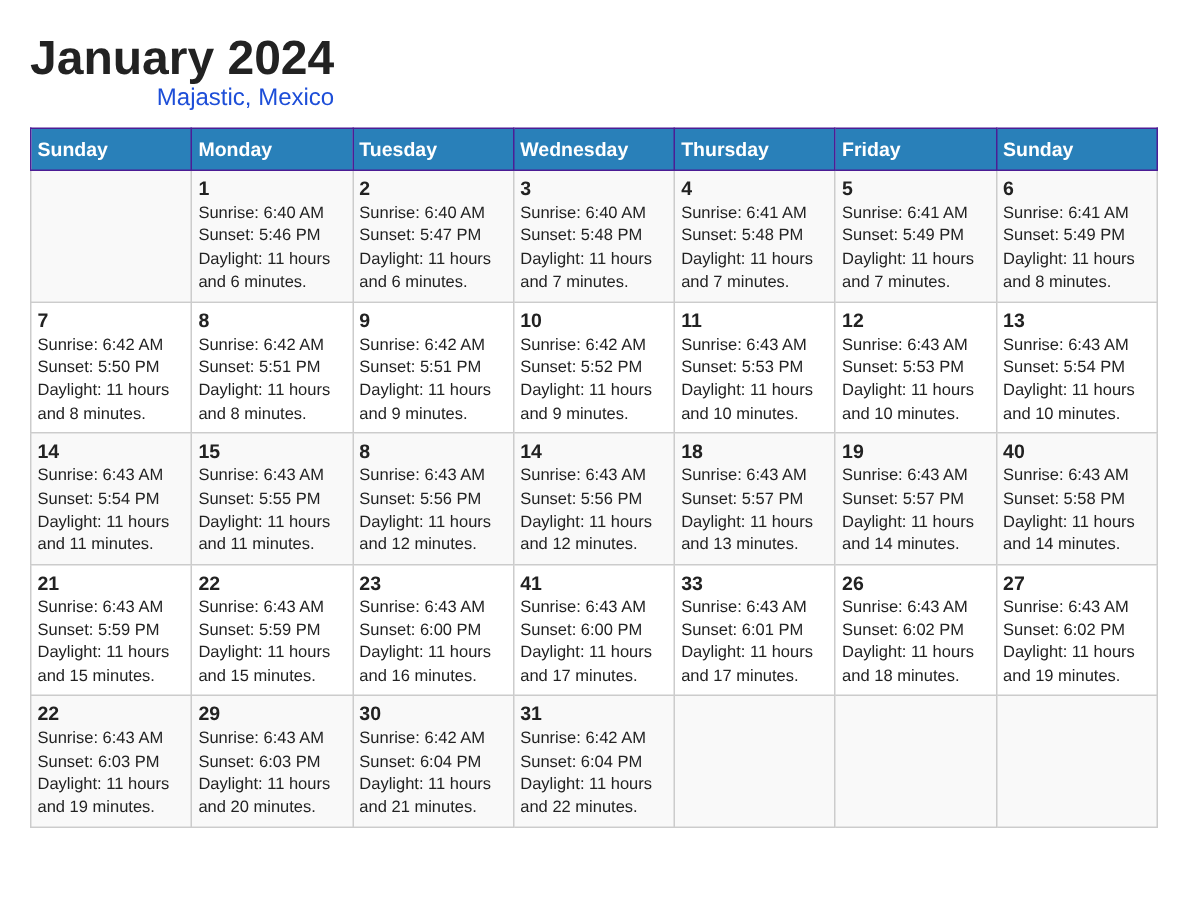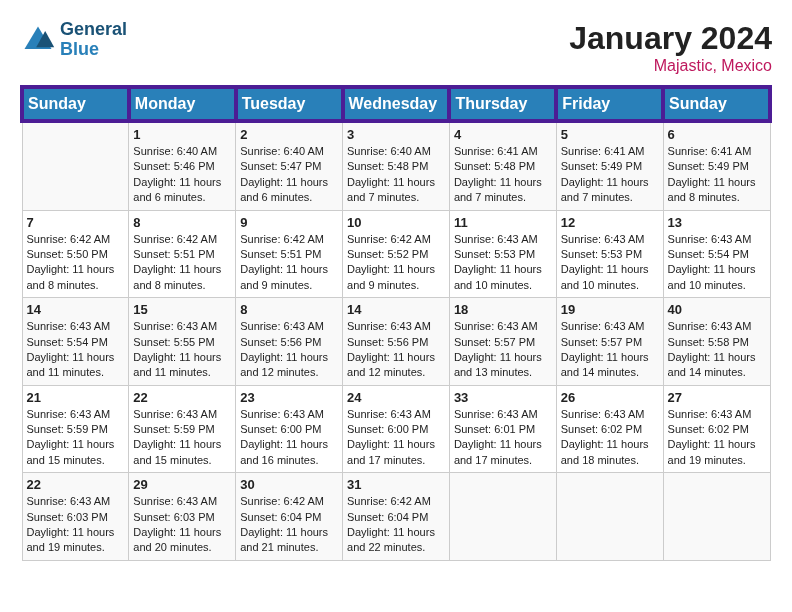--- a/index.html
+++ b/index.html
@@ -28,35 +28,35 @@
     .title-block {
       text-align: right;
     }
     .main-title {
       font-size: 32px;
       font-weight: bold;
       color: #222;
     }
     .subtitle {
       font-size: 16px;
-      color: #be185d;
+      color: #1d4ed8;
     }
     table {
       width: 100%;
       border-collapse: collapse;
       font-size: 11px;
     }
     thead tr th {
       background: #2980b9;
       color: #fff;
       padding: 6px 4px;
       text-align: left;
-      font-size: 16px;
+      font-size: 13px;
       font-weight: bold;
-      border: 4px solid #4c1d95;
+      border: 1px solid #4c1d95;
     }
     tbody tr td {
       border: 1px solid #ccc;
       padding: 4px;
       vertical-align: top;
       font-size: 11px;
       color: #222;
       width: 14.28%;
       min-height: 80px;
     }
@@ -73,30 +73,20 @@
       margin-bottom: 2px;
     }
     .cell-text {
       line-height: 1.4;
     }
   </style>
 </head>
 <body>
 
 <div class="header">
-  <div class="logo">
-    <svg class="logo-icon" viewBox="0 0 40 40">
-      <polygon points="20,5 35,30 5,30" fill="#2980b9"></polygon>
-      <polygon points="28,10 38,28 18,28" fill="#1a5276"></polygon>
-    </svg>
-    <div>
-      <div style="font-size:18px; font-weight:bold; color:#1a5276; line-height:1.1;">General</div>
-      <div style="font-size:18px; font-weight:bold; color:#2980b9; line-height:1.1;">Blue</div>
-    </div>
-  </div>
   <div class="title-block">
     <div class="main-title">January 2024</div>
     <div class="subtitle">Majastic, Mexico</div>
   </div>
 </div>
 
 <table>
   <thead>
     <tr id="col-headers">
         <th>Sunday</th>
@@ -203,21 +193,21 @@
         </td>
         <td>
           <span class="day-num">22</span>
           <div class="cell-text">Sunrise: 6:43 AM<br>Sunset: 5:59 PM<br>Daylight: 11 hours and 15 minutes.</div>
         </td>
         <td>
           <span class="day-num">23</span>
           <div class="cell-text">Sunrise: 6:43 AM<br>Sunset: 6:00 PM<br>Daylight: 11 hours and 16 minutes.</div>
         </td>
         <td>
-          <span class="day-num">24</span>
+          <span class="day-num">41</span>
           <div class="cell-text">Sunrise: 6:43 AM<br>Sunset: 6:00 PM<br>Daylight: 11 hours and 17 minutes.</div>
         </td>
         <td>
           <span class="day-num">33</span>
           <div class="cell-text">Sunrise: 6:43 AM<br>Sunset: 6:01 PM<br>Daylight: 11 hours and 17 minutes.</div>
         </td>
         <td>
           <span class="day-num">26</span>
           <div class="cell-text">Sunrise: 6:43 AM<br>Sunset: 6:02 PM<br>Daylight: 11 hours and 18 minutes.</div>
         </td>

